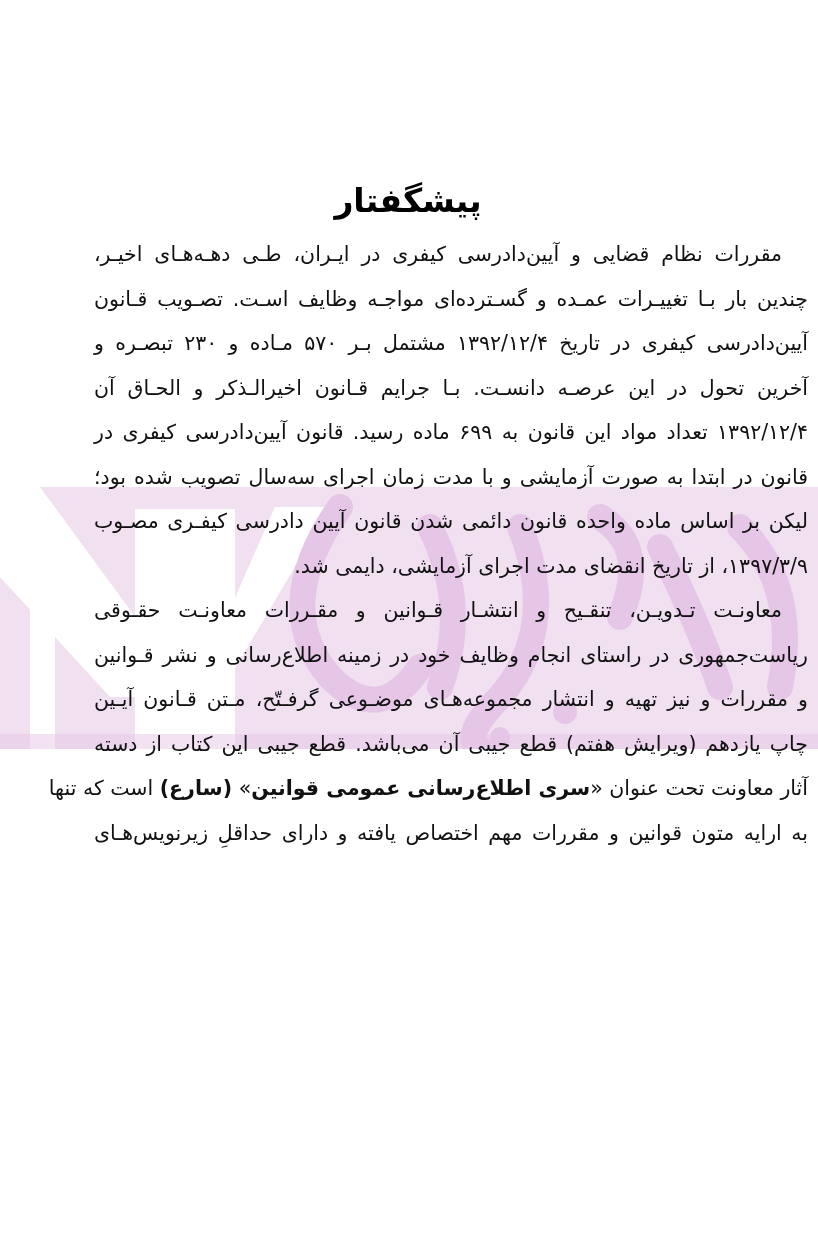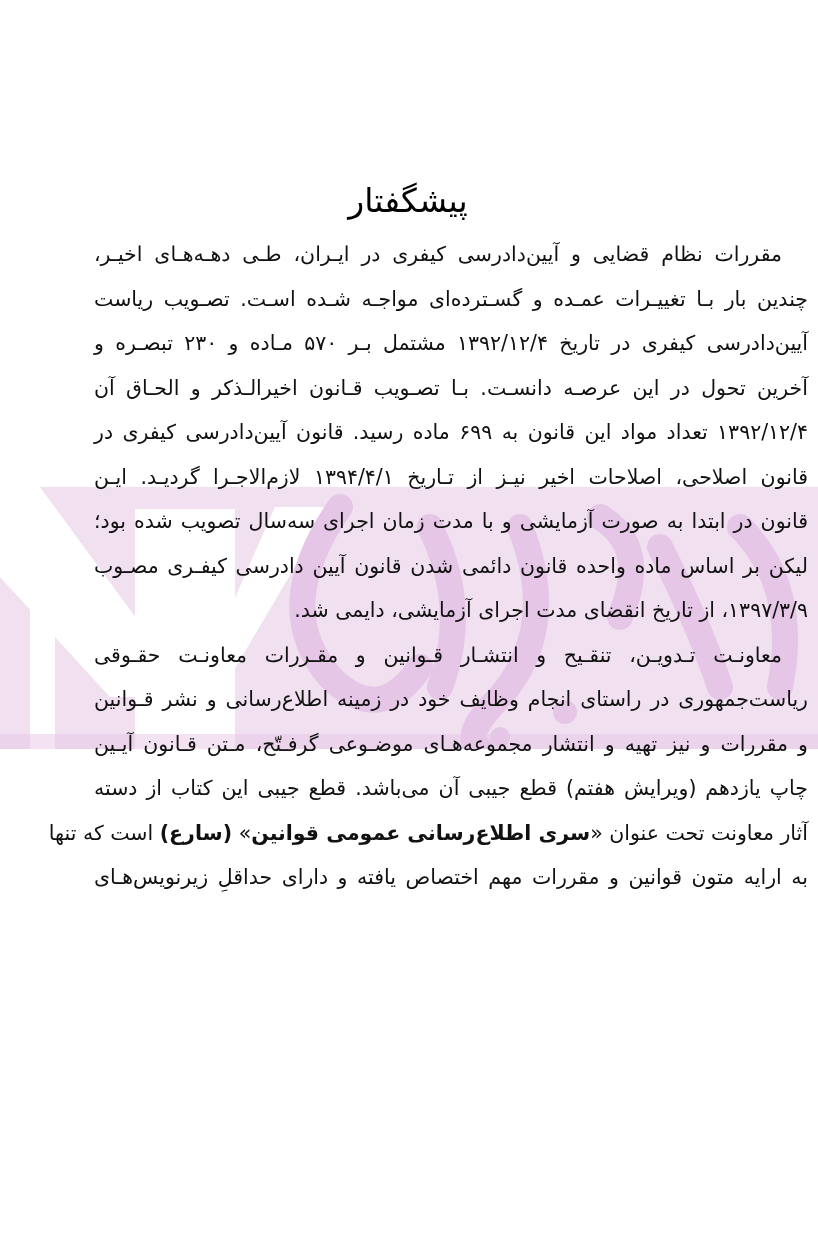--- a/index.html
+++ b/index.html
@@ -30,21 +30,21 @@
     height: 1249px;
     z-index: 1;
   }
   .title {
     position: absolute;
     top: 176px;
     left: 0;
     width: 816px;
     text-align: center;
     direction: rtl;
-    font-weight: normal;
+    font-weight: bold;
     font-size: 33px;
     color: #000;
     line-height: 50px;
   }
   .body-text {
     position: absolute;
     top: 232px;
     left: 94px;
     width: 714px;
     direction: rtl;
@@ -56,21 +56,20 @@
     line-height: 44.5px;
     white-space: nowrap;
     text-align: justify;
     text-align-last: justify;
   }
   .line.last {
     text-align-last: right;
   }
   .line.indent {
     padding-right: 26px;
-    font-family: Liberation Serif, serif;
   }
   .bold {
     font-weight: bold;
   }
 </style>
 </head>
 <body>
 
 <svg class="watermark" viewBox="0 0 818 262" xmlns="http://www.w3.org/2000/svg">
   <rect x="0" y="0" width="818" height="262" fill="#f0e0f0"></rect>
@@ -95,25 +94,24 @@
     <circle cx="500" cy="250" r="10"></circle>
   </g>
   <rect x="0" y="247" width="818" height="15" fill="#e6c6e6" opacity="0.5"></rect>
 </svg>
 
 <div class="page">
   <div class="title">پیشگفتار</div>
 
   <div class="body-text">
     <div class="line indent">مقررات نظام قضایی و آیین‌دادرسی کیفری در ایـران، طـی دهـه‌هـای اخیـر،</div>
-    <div class="line">چندین بار بـا تغییـرات عمـده و گسـترده‌ای مواجـه شـده اسـت. تصـویب ریاست</div>
+    <div class="line">چندین بار بـا تغییـرات عمـده و گسـترده‌ای مواجـه وظایف اسـت. تصـویب قـانون</div>
     <div class="line">آیین‌دادرسی کیفری در تاریخ ۱۳۹۲/۱۲/۴ مشتمل بـر ۵۷۰ مـاده و ۲۳۰ تبصـره و</div>
-    <div class="line">آخرین تحول در این عرصـه دانسـت. بـا تصـویب قـانون اخیرالـذکر و الحـاق آن</div>
+    <div class="line">آخرین تحول در این عرصـه دانسـت. بـا جرایم قـانون اخیرالـذکر و الحـاق آن</div>
     <div class="line">۱۳۹۲/۱۲/۴ تعداد مواد این قانون به ۶۹۹ ماده رسید. قانون آیین‌دادرسی کیفری در</div>
-    <div class="line">قانون اصلاحی، اصلاحات اخیر نیـز از تـاریخ ۱۳۹۴/۴/۱ لازم‌الاجـرا گردیـد. ایـن</div>
     <div class="line">قانون در ابتدا به صورت آزمایشی و با مدت زمان اجرای سه‌سال تصویب شده بود؛</div>
     <div class="line">لیکن بر اساس ماده واحده قانون دائمی شدن قانون آیین دادرسی کیفـری مصـوب</div>
     <div class="line last">۱۳۹۷/۳/۹، از تاریخ انقضای مدت اجرای آزمایشی، دایمی شد.</div>
     <div class="line indent">معاونـت تـدویـن، تنقـیح و انتشـار قـوانین و مقـررات معاونـت حقـوقی</div>
     <div class="line">ریاست‌جمهوری در راستای انجام وظایف خود در زمینه اطلاع‌رسانی و نشر قـوانین</div>
     <div class="line">و مقررات و نیز تهیه و انتشار مجموعه‌هـای موضـوعی گرفـتّح، مـتن قـانون آیـین</div>
     <div class="line">چاپ یازدهم (ویرایش هفتم) قطع جیبی آن می‌باشد. قطع جیبی این کتاب از دسته</div>
     <div class="line"><span>آثار معاونت تحت عنوان «</span><span class="bold">سری اطلاع‌رسانی عمومی قوانین</span><span>» </span><span class="bold">(سارع)</span><span> است که تنها</span></div>
     <div class="line">به ارایه متون قوانین و مقررات مهم اختصاص یافته و دارای حداقلِ زیرنویس‌هـای</div>
   </div>

